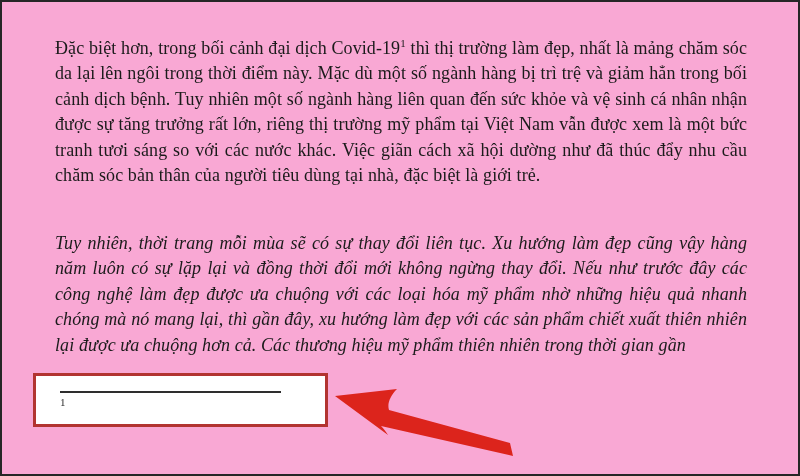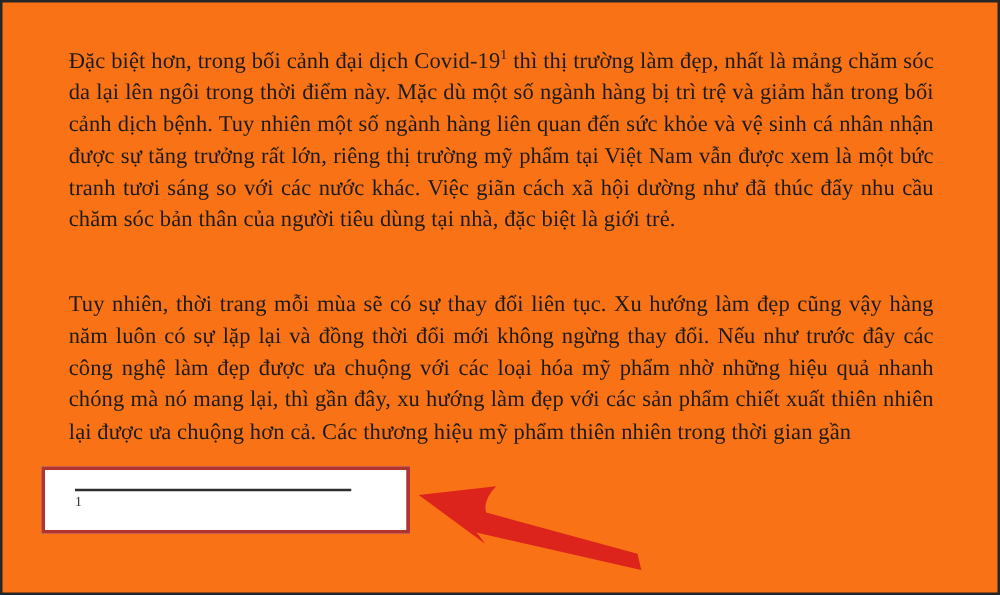--- a/index.html
+++ b/index.html
@@ -4,39 +4,39 @@
 <style>
   html, body {
     margin: 0;
     padding: 0;
     background: #ffffff;
   }
   .frame {
     position: relative;
     width: 800px;
     height: 476px;
-    background: #f97316;
+    background: #f9a8d4;
     border: 2px solid #262626;
     box-sizing: border-box;
     overflow: hidden;
     font-family: "Liberation Serif", "DejaVu Serif", serif;
     color: #1b1b1b;
   }
   .para {
     position: absolute;
     left: 53px;
     width: 692px;
     margin: 0;
     font-size: 18px;
     line-height: 25.4px;
     text-align: justify;
     letter-spacing: 0.1px;
   }
   .para-1 { top: 34px; }
-  .para-2 { top: 229px; }
+  .para-2 { top: 229px; font-style: italic; }
   .footnote-ref {
     font-size: 11px;
     vertical-align: super;
     line-height: 0;
   }
   .highlight-box {
     position: absolute;
     left: 31px;
     top: 371px;
     width: 295px;

